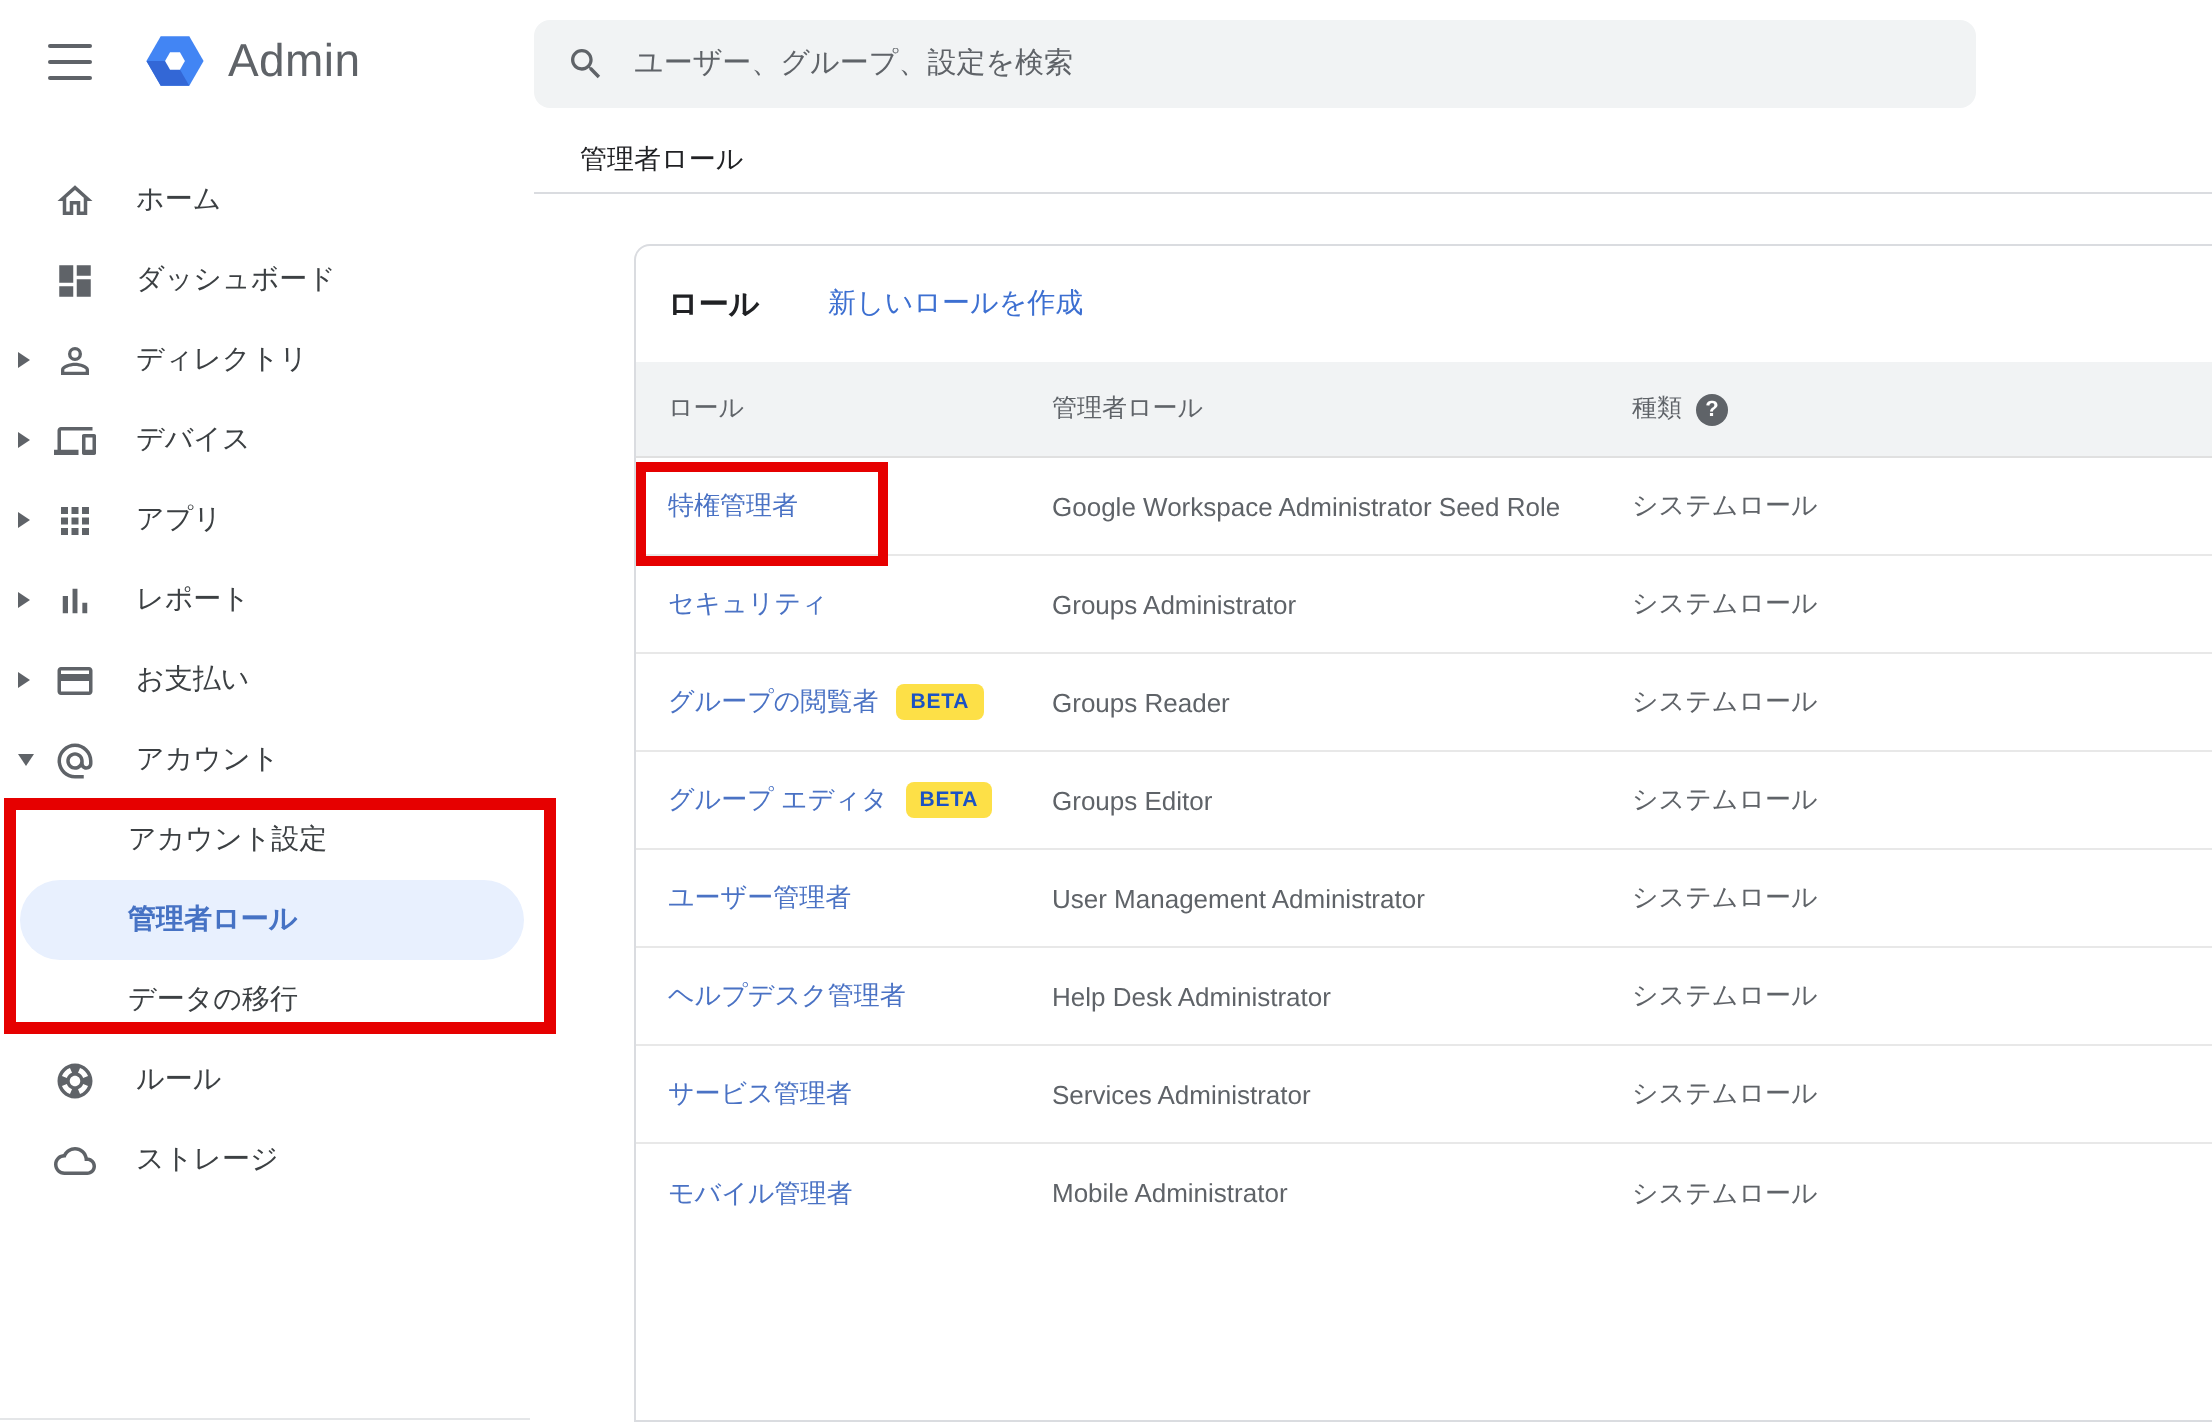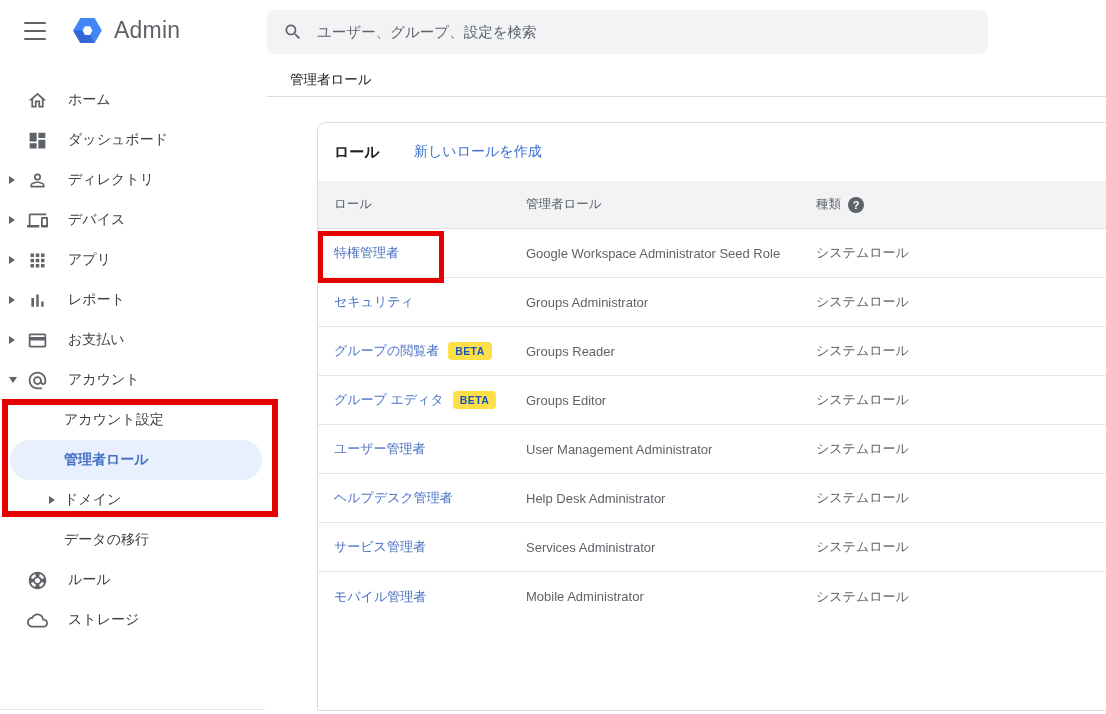--- a/index.html
+++ b/index.html
@@ -169,24 +169,20 @@
         </span>
         <span class="nlabel">アカウント</span>
       </div>
       <div class="nav-item sub">
         <span class="nlabel">アカウント設定</span>
       </div>
       <div class="nav-item sub selected">
         <span class="pill"></span>
         <span class="nlabel">管理者ロール</span>
       </div>
-      <div class="nav-item sub has-arrow">
-        <span class="arrow right"></span>
-        <span class="nlabel">ドメイン</span>
-      </div>
       <div class="nav-item sub">
         <span class="nlabel">データの移行</span>
       </div>
       <div class="nav-item">
         <span class="nicon">
           <svg viewBox="0 0 24 24">
             <path d="M12 2C6.48 2 2 6.48 2 12s4.48 10 10 10 10-4.48 10-10S17.52 2 12 2zm7.46 7.12l-2.78 1.15c-.51-1.36-1.58-2.44-2.95-2.94l1.15-2.78c2.1.8 3.77 2.47 4.58 4.57zM12 15c-1.66 0-3-1.34-3-3s1.34-3 3-3 3 1.34 3 3-1.34 3-3 3zM9.13 4.54l1.17 2.78c-1.38.5-2.47 1.59-2.98 2.97L4.54 9.13c.81-2.11 2.48-3.78 4.59-4.59zM4.54 14.87l2.78-1.15c.51 1.38 1.59 2.46 2.97 2.96l-1.17 2.78c-2.1-.81-3.77-2.48-4.58-4.59zm10.34 4.59l-1.15-2.78c1.37-.51 2.45-1.59 2.95-2.97l2.78 1.17c-.81 2.1-2.48 3.77-4.58 4.58z"></path>
           </svg>
         </span>
         <span class="nlabel">ルール</span>

